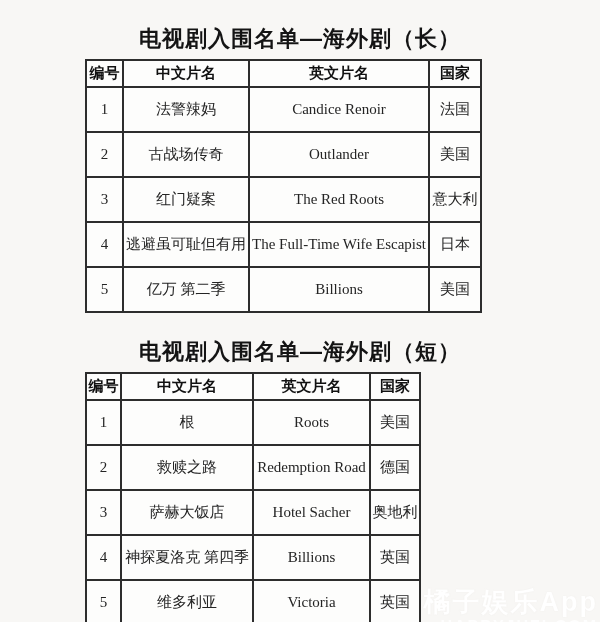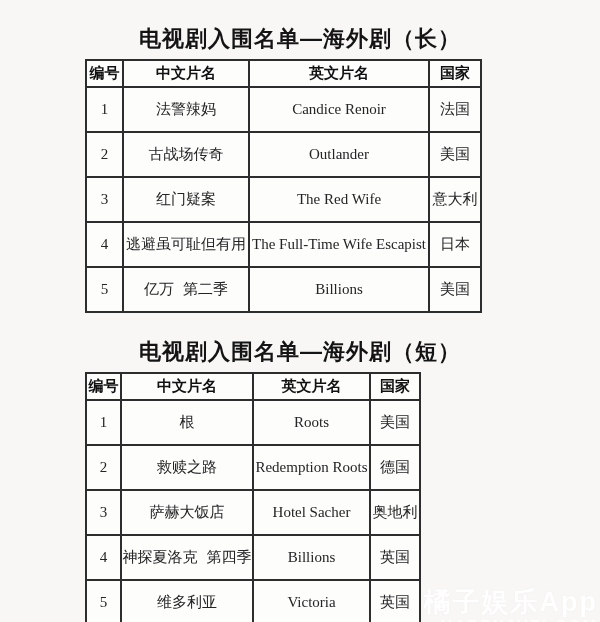--- a/index.html
+++ b/index.html
@@ -60,21 +60,21 @@
   table.nom-table td {
     height: 43px;
     font-size: 15px;
     color: #242424;
   }
   td.cell-num, td.cell-en {
     font-family: "Liberation Serif", serif;
     font-size: 16px;
   }
   td.cell-cn, td.cell-country {
-    font-family: Liberation Mono, monospace;
+    font-family: Liberation Serif, serif;
   }
   
   .t1 col.c-num { width: 37px; }
   .t1 col.c-cn  { width: 126px; }
   .t1 col.c-en  { width: 180px; }
   .t1 col.c-country { width: 52px; }
   
   .t2 col.c-num { width: 35px; }
   .t2 col.c-cn  { width: 132px; }
   .t2 col.c-en  { width: 117px; }
@@ -153,21 +153,21 @@
       </tr>
       <tr>
         <td class="cell-num">2</td>
         <td class="cell-cn">古战场传奇</td>
         <td class="cell-en">Outlander</td>
         <td class="cell-country">美国</td>
       </tr>
       <tr>
         <td class="cell-num">3</td>
         <td class="cell-cn">红门疑案</td>
-        <td class="cell-en">The Red Wife</td>
+        <td class="cell-en">The Red Roots</td>
         <td class="cell-country">意大利</td>
       </tr>
       <tr>
         <td class="cell-num">4</td>
         <td class="cell-cn">逃避虽可耻但有用</td>
         <td class="cell-en">The Full-Time Wife Escapist</td>
         <td class="cell-country">日本</td>
       </tr>
       <tr>
         <td class="cell-num">5</td>
@@ -198,21 +198,21 @@
     <tbody>
       <tr>
         <td class="cell-num">1</td>
         <td class="cell-cn">根</td>
         <td class="cell-en">Roots</td>
         <td class="cell-country">美国</td>
       </tr>
       <tr>
         <td class="cell-num">2</td>
         <td class="cell-cn">救赎之路</td>
-        <td class="cell-en">Redemption Roots</td>
+        <td class="cell-en">Redemption Road</td>
         <td class="cell-country">德国</td>
       </tr>
       <tr>
         <td class="cell-num">3</td>
         <td class="cell-cn">萨赫大饭店</td>
         <td class="cell-en">Hotel Sacher</td>
         <td class="cell-country">奥地利</td>
       </tr>
       <tr>
         <td class="cell-num">4</td>

